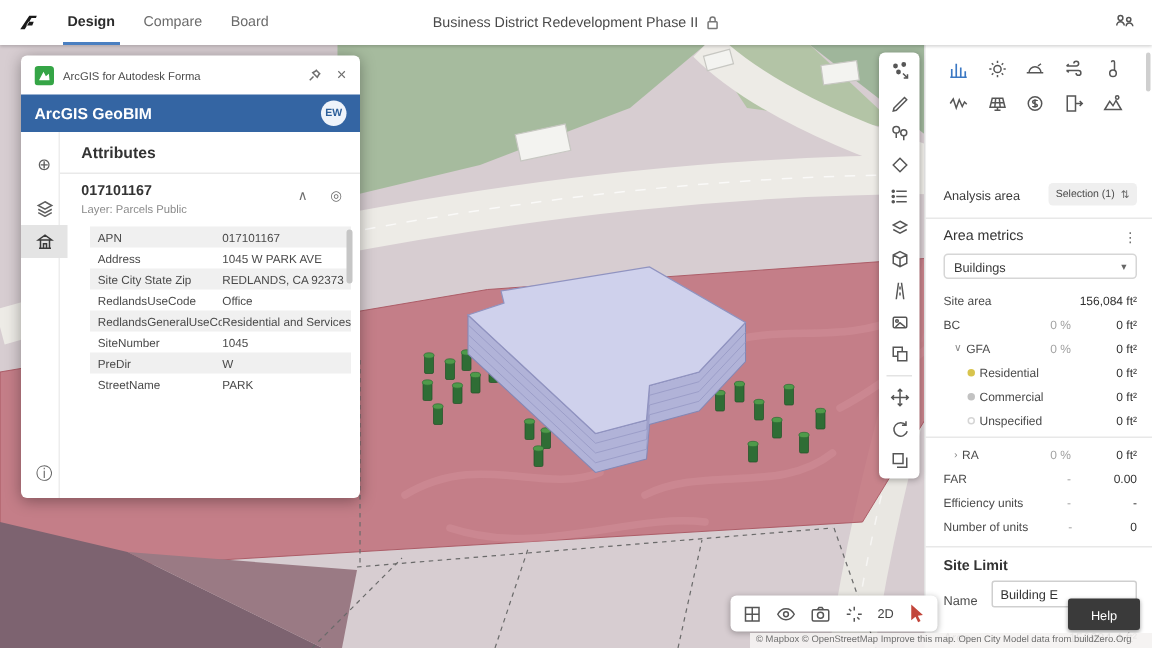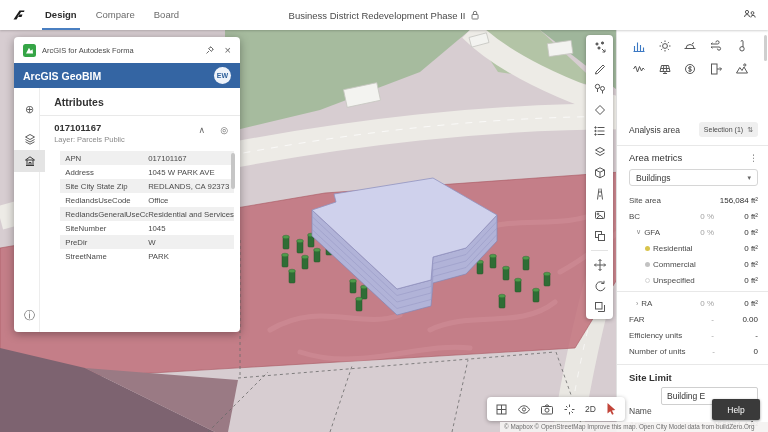--- a/index.html
+++ b/index.html
@@ -75,21 +75,21 @@
   .m-rows{position:absolute;left:12px;right:10px}
   .m-row{height:16px;display:flex;align-items:center;font-size:8px;color:#4a4a4a}
   .m-row .lab{flex:1;display:flex;align-items:center;gap:3px;white-space:nowrap}
   .m-row .mid{width:30px;text-align:right;color:#a2a2a2}
   .m-row .val{width:44px;text-align:right;color:#2f2f2f}
   .ind1{padding-left:7px}.ind2{padding-left:16px}
   .chev{color:#8a8a8a;font-size:7px;cursor:pointer}
   .dot{width:5px;height:5px;border-radius:50%;display:inline-block}
   .dot-res{background:#d8c44d}.dot-com{background:#c2c2c2}.dot-uns{background:#fff;border:1px solid #d5d5d5}
   .sl-title{position:absolute;top:342px;left:12px;font-size:9.5px;font-weight:bold;color:#333}
-  .sl-name-lab{position:absolute;top:376px;left:12px;font-size:8.5px;color:#4a4a4a}
+  .sl-name-lab{position:absolute;top:365px;left:12px;font-size:8.5px;color:#4a4a4a}
   .sl-input{position:absolute;top:357px;left:44px;right:10px;height:18px;border:1px solid #cfcfcf;border-radius:2px;
             font-size:8.5px;color:#333;padding:0 5px;font-family:"Liberation Sans",sans-serif}
   .sl-area-lab{position:absolute;top:390px;left:12px;font-size:8.5px;color:#4a4a4a}
   .sl-area-val{position:absolute;top:390px;right:10px;font-size:8.5px;color:#2f2f2f}
   .help{position:absolute;right:8px;bottom:12px;width:48px;height:21px;background:#3a3a3a;color:#fff;
         font-size:8.5px;border:none;border-radius:2px;box-shadow:0 1px 3px rgba(0,0,0,.4);cursor:pointer;z-index:45}
   .attrib{position:absolute;left:500px;right:0;bottom:0;height:10px;line-height:10px;font-size:6.3px;color:#6f6f6f;
           background:rgba(244,242,241,.92);z-index:44;white-space:nowrap;overflow:hidden;padding-left:4px}
 </style>
 </head>

